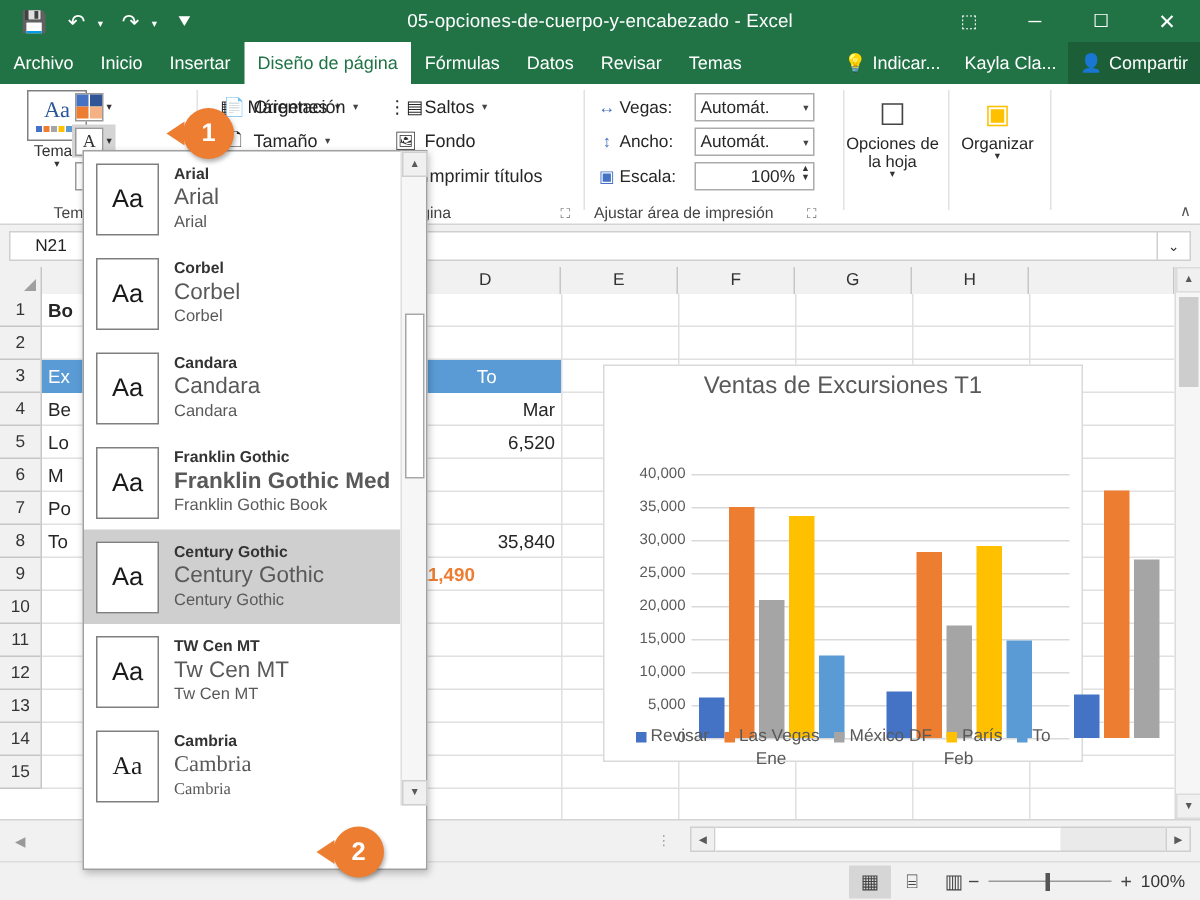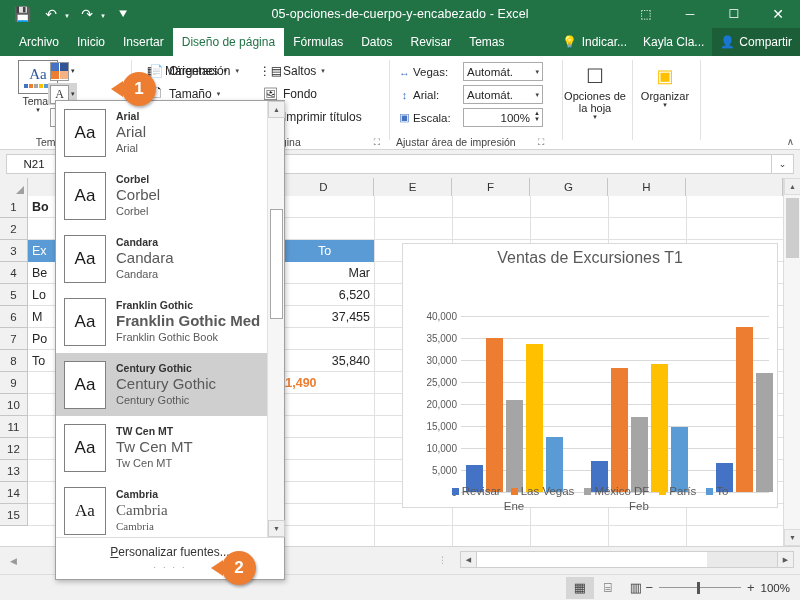--- a/index.html
+++ b/index.html
@@ -31,21 +31,21 @@
   .win-btns { position: absolute; right: 0; top: 0; height: 28px; display: flex; align-items: center; }
   .win-btn {
     width: 44px; height: 28px; display: flex; align-items: center; justify-content: center;
     color: #fff; font-size: 12px;
   }
   .win-btn.close { font-size: 14px; }
 
   
   .tabbar {
     position: absolute; left: 0; top: 28px; width: 800px; height: 28px;
-    background: #217346; display: flex; align-items: flex-end; padding-left: 10px;
+    background: #217346; display: flex; align-items: flex-end;
   }
   .tab {
     height: 28px; padding: 0 9px; display: flex; align-items: center;
     color: #ffffff; font-size: 12px; white-space: nowrap;
   }
   .tab.active { background: #ffffff; color: #217346; }
   .tabbar-right { position: absolute; right: 0; top: 0; height: 28px; display: flex; align-items: center; }
   .tb-item { display: flex; align-items: center; gap: 4px; padding: 0 8px; height: 28px; color: #fff; font-size: 12px; white-space: nowrap;}
   .tb-item.share { background: #1b5e38; }
   .bulb { font-size: 12px; }
@@ -159,21 +159,21 @@
   .cell.bold { font-weight: bold; }
   .cell.selected { background: #5b9bd5; color: #fff; }
 
   
   .vscroll { position: absolute; right: 0; top: 0; width: 17px; bottom: 0; background: #f6f6f6; border-left: 1px solid #dcdcdc; }
   .vs-btn { width: 17px; height: 17px; display:flex; align-items:center; justify-content:center; font-size:7px; color:#5a5a5a; background:#f0f0f0; border:1px solid #dcdcdc;}
   .vs-thumb { position: absolute; left: 2px; width: 13px; top: 20px; height: 60px; background: #cdcdcd; }
 
   
   .chart {
-    position: absolute; left: 402px; top: 243px; width: 376px; height: 265px;
+    position: absolute; left: 402px; top: 243px; width: 320px; height: 265px;
     background: #ffffff; border: 1px solid #d9d9d9;
   }
   .chart-title {
     position: absolute; top: 5px; width: 100%; text-align: center;
     font-size: 16px; color: #595959; font-weight: normal;
   }
   .plot { position: absolute; left: 58px; top: 32px; right: 8px; height: 176px; margin-top: 40px; }
   .ytick { position: absolute; right: 100%; margin-right: 4px; transform: translateY(-50%); font-size: 10px; color: #595959; white-space: nowrap; }
   .hgrid { position: absolute; left: 0; right: 0; height: 1px; background: #d9d9d9; }
   .bar { position: absolute; bottom: 0; }
@@ -380,21 +380,21 @@
       <div class="scale-row" style="left:4px; top:5px;">
         <span class="rb-ico" style="font-size:11px;color:#4472c4;">↔</span>
         <span class="scale-lbl">Vegas:</span>
         <span class="combo">
           <span class="v">Automát.</span>
           <span class="c">▾</span>
         </span>
       </div>
       <div class="scale-row" style="left:4px; top:28px;">
         <span class="rb-ico" style="font-size:11px;color:#4472c4;">↕</span>
-        <span class="scale-lbl">Arial:</span>
+        <span class="scale-lbl">Ancho:</span>
         <span class="combo">
           <span class="v">Automát.</span>
           <span class="c">▾</span>
         </span>
       </div>
       <div class="scale-row" style="left:4px; top:51px;">
         <span class="rb-ico" style="font-size:11px;color:#4472c4;">▣</span>
         <span class="scale-lbl">Escala:</span>
         <span class="spin">
           <span>100%</span>
@@ -502,21 +502,20 @@
       <div class="cell num" style="left:200px; top:66px;  width:44px;">118,315</div>
       <div class="cell num" style="left:200px; top:88px;  width:44px;">0</div>
       <div class="cell num" style="left:200px; top:110px; width:44px;">5</div>
       <div class="cell num" style="left:200px; top:132px; width:44px;">0</div>
       <div class="cell num" style="left:200px; top:154px; width:44px;">5</div>
       <div class="cell total" style="left:200px; top:176px; width:44px;">0</div>
 
       <div class="cell hdrblue" style="left:247px; top:44px;  width:99px;">To</div>
       <div class="cell num" style="left:247px; top:66px;  width:99px;">Mar</div>
       <div class="cell num" style="left:247px; top:88px;  width:99px;">6,520</div>
-      <div class="cell num" style="left:247px; top:110px; width:99px;">37,455</div>
       <div class="cell num" style="left:247px; top:154px; width:99px;">35,840</div>
       <div class="cell total" style="left:247px; top:176px; width:99px;">11,490</div>
     </div>
 
     <div class="vscroll">
       <div class="vs-btn">▲</div>
       <div class="vs-thumb"></div>
       <div class="vs-btn" style="position:absolute;bottom:0;">▼</div>
     </div>
   </div>
@@ -660,24 +659,20 @@
       </div>
 
     </div>
 
     <div class="dd-scroll">
       <div class="dd-sb">▲</div>
       <div class="dd-thumbbar"></div>
       <div class="dd-sb" style="position:absolute;bottom:0;">▼</div>
     </div>
 
-    <div class="dd-footer">
-      <div class="dd-foot-link"><u>P</u><span>ersonalizar fuentes...</span></div>
-      <div class="dd-dots">· · · ·</div>
-    </div>
   </div>
 
   <div class="callout" style="left:122px; top:72px;">1</div>
   <div class="callout" style="left:222px; top:551px;">2</div>
 
   <div class="sheetbar">
     <div class="sheet-nav">
       <span>◀</span>
     </div>
     <div class="hscroll-wrap">

